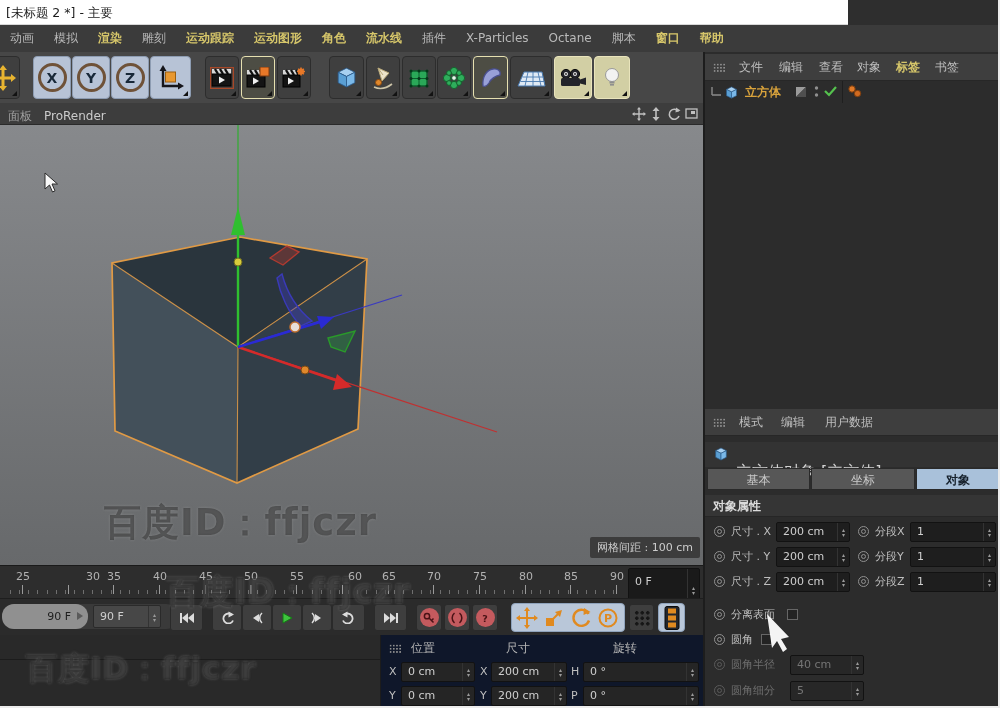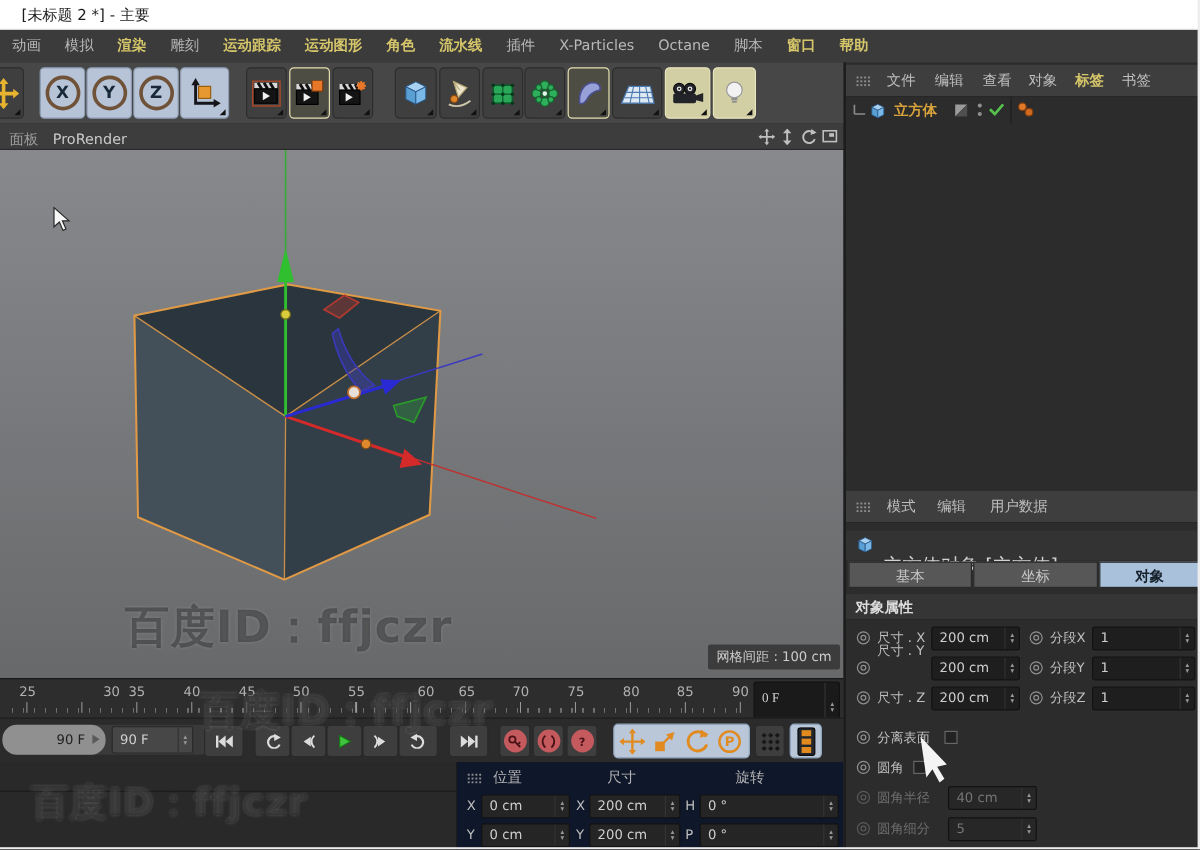--- a/index.html
+++ b/index.html
@@ -1,21 +1,21 @@
 <!DOCTYPE html>
 <html><head>
 <meta charset="utf-8">
 <style>
   html,body{margin:0;padding:0;background:#555;}
   #app{position:relative;width:1000px;height:708px;overflow:hidden;background:#2e2e2e;
        font-family:"DejaVu Sans","Liberation Sans",sans-serif;font-size:12px;cursor:default;}
   .ab{position:absolute;}
   
-  .titlebar{left:0;top:0;width:1000px;height:25px;background:#ffffff;border-bottom:1px solid #d8d8d8;
-            color:#1c1c1c;line-height:25px;padding-left:18px;box-sizing:border-box;font-size:12.5px;}
+  .titlebar{left:0;top:0;width:848px;height:25px;background:#ffffff;border-bottom:1px solid #d8d8d8;
+            color:#1c1c1c;line-height:25px;padding-left:6px;box-sizing:border-box;font-size:12.5px;}
   .menubar{left:0;top:25px;width:1000px;height:27px;background:#3b3b3b;display:flex;align-items:center;}
   .mnu{font-size:12px;color:#b9b9b9;line-height:27px;padding:0 10px;}
   .mnu.hl{color:#d6c66a;font-weight:bold;}
   
   .toolbar{left:0;top:52px;width:1000px;height:51px;background:#474747;border-bottom:1px solid #262626;}
   .btn{position:absolute;top:56px;height:43px;background:#3f3f3f;border:1px solid #2d2d2d;border-radius:4px;
        box-sizing:border-box;display:flex;align-items:center;justify-content:center;}
   .btn.lite{background:#b7c3d6;border-color:#8d9cb2;}
   .btn.sel{border-color:#e6e0b0;background:#4d4d44;}
   .btn.pale{background:#d2cfa4;border-color:#e9e4bc;}
@@ -296,21 +296,21 @@
     <span class="tnum" style="left:284px;">55</span>
     <span class="tnum" style="left:342px;">60</span>
     <span class="tnum" style="left:376px;">65</span>
     <span class="tnum" style="left:421px;">70</span>
     <span class="tnum" style="left:467px;">75</span>
     <span class="tnum" style="left:513px;">80</span>
     <span class="tnum" style="left:558px;">85</span>
     <span class="tnum" style="left:604px;">90</span>
     <div class="tks-s"></div>
     <div class="tks-b"></div>
-    <div class="fld" style="left:628px;top:2px;width:72px;height:44px;line-height:26px;background:#1a1a1a;font-family:Liberation Serif, serif;">
+    <div class="fld" style="left:628px;top:2px;width:72px;height:44px;line-height:26px;background:#1a1a1a;">
       <span>0 F</span>
       <span class="stp">
           <span>▴</span>
           <span>▾</span>
         </span>
     </div>
   </div>
 
   <div class="ab playbar">
     <div class="ab" style="left:2px;top:5px;width:176px;height:25px;background:#3a3a3a;border-radius:12px;">
@@ -568,21 +568,21 @@
     <div class="fld" style="left:205px;top:470px;width:86px;">
       <span>1</span>
       <span class="stp">
           <span>▴</span>
           <span>▾</span>
         </span></div>
 
     <span class="radio" style="left:9px;top:499px;">
         <i></i>
       </span>
-    <span class="lbl" style="left:26px;top:481px;text-align:center;">尺寸 . Y</span>
+    <span class="lbl" style="left:26px;top:495px;text-align:center;">尺寸 . Y</span>
     <div class="fld" style="left:71px;top:495px;width:74px;">
       <span>200 cm</span>
       <span class="stp">
           <span>▴</span>
           <span>▾</span>
         </span></div>
     <span class="radio" style="left:153px;top:499px;">
         <i></i>
       </span>
     <span class="lbl" style="left:170px;top:495px;">分段Y</span>

